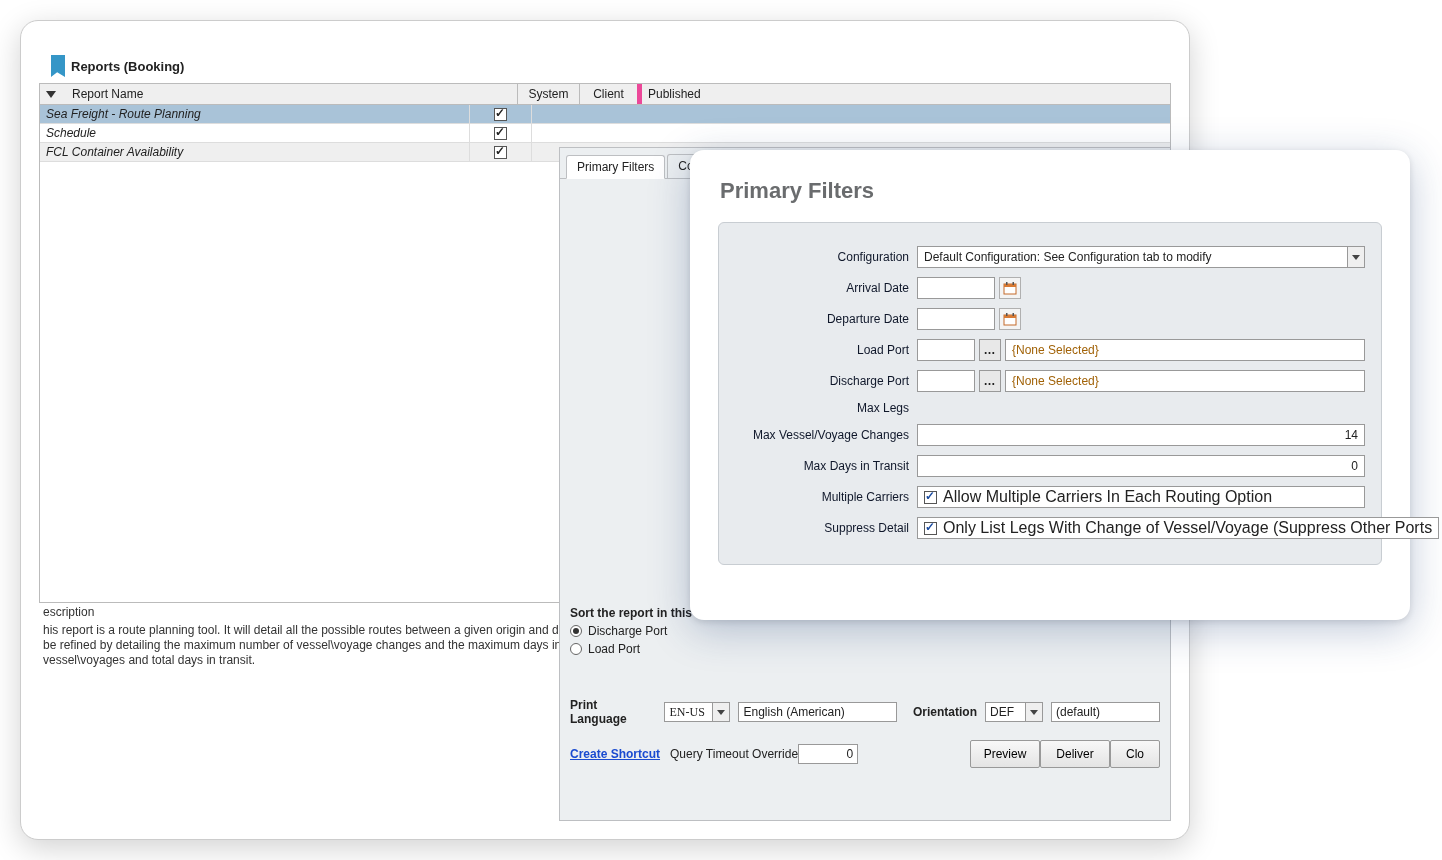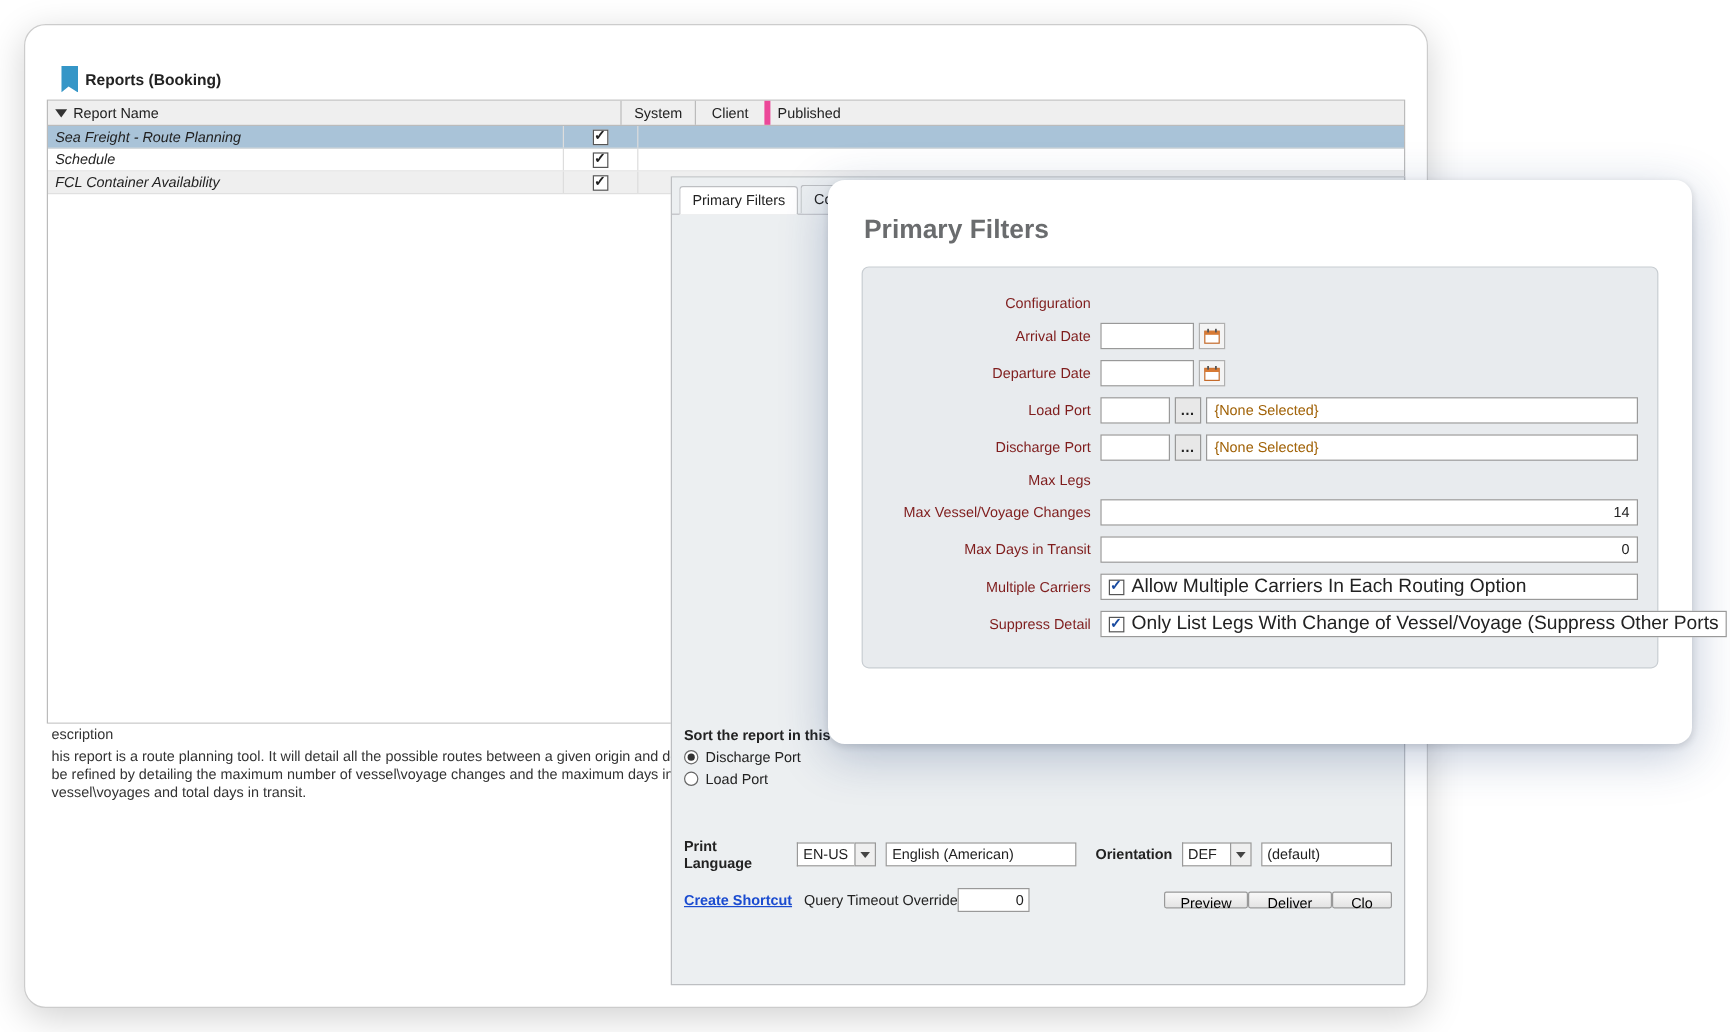--- a/index.html
+++ b/index.html
@@ -48,21 +48,21 @@
   .th-row {
     display: flex;
     background: #efefef;
     border-bottom: 1px solid #bbb;
   }
   .th-row > div {
     padding: 3px 6px;
     border-right: 1px solid #bbb;
     font-size: 12px;
   }
-  .th-name { width: 478px; display:flex; align-items:center; gap:1px;}
+  .th-name { width: 478px; display:flex; align-items:center; gap:12px;}
   .th-sort { width: 0; height: 0; border-left:5px solid transparent;border-right:5px solid transparent;border-top:7px solid #333; display:inline-block; margin-right:4px;}
   .th-col { width: 62px; text-align: center; }
   .tb-row {
     display: flex;
     border-bottom: 1px solid #ddd;
     align-items:center;
   }
   .tb-row.sel { background: #a9c3d8; }
   .tb-row > div { padding: 2px 6px; border-right: 1px solid #ddd; height:18px; display:flex; align-items:center;}
   .tb-row > div.tb-chk { width:62px; justify-content:center; }
@@ -139,21 +139,21 @@
   .dd .txtbox { border-right:none;}
   .dd-btn {
     width:18px;height:20px;border:1px solid #999;background:#efefef;display:flex;align-items:center;justify-content:center;cursor:pointer;
   }
   .chev { width:0;height:0;border-left:4px solid transparent;border-right:4px solid transparent;border-top:5px solid #444;}
   .link { color: #1a4bd0; text-decoration: underline; cursor:pointer; font-weight:600;}
   .bottom-row2 { display:flex; align-items:center; margin-top:14px;}
   .btn {
     background: linear-gradient(#f8f8f8,#e4e4e4);
     border: 1px solid #999;
-    height: 14px; min-width: 70px;
+    height: 28px; min-width: 70px;
     padding: 2px 12px; font-size:12px; cursor:pointer;
     border-radius:2px;
   }
   .num-right { text-align:right; justify-content:flex-end !important; }
 
   
   .popup {
     position:absolute;
     left: 690px; top: 150px;
     width: 720px; height: 470px;
@@ -169,21 +169,21 @@
     color: #6a6c6e;
     font-family: "Segoe UI", Arial, sans-serif;
   }
   .form-box {
     background: #e8ebee;
     border: 1px solid #c8cdd2;
     border-radius: 6px;
     padding: 14px 16px 16px 16px;
   }
   .frow { display:flex; align-items:center; margin: 9px 0; }
-  .flab { width: 182px; text-align:right; padding-right: 8px; font-size:12px; color:#7f1d1d; flex-shrink:0;}
+  .flab { width: 182px; text-align:right; padding-right: 8px; font-size:12px; color:#0f172a; flex-shrink:0;}
   .fval { flex:1; display:flex; align-items:center; gap:4px; }
   .field {
     border:1px solid #999; background:#fff; height:22px; padding:0 6px; font-size:12px;
     display:inline-flex; align-items:center;
   }
   .field.num { justify-content:flex-end; }
   .wide { flex:1; }
   .date-small { width: 78px; }
   .cal-btn {
     width:22px;height:22px;border:1px solid #b0b0b0;background:#f4f4f4;display:flex;align-items:center;justify-content:center;cursor:pointer;
@@ -266,21 +266,21 @@
           <span>Discharge Port</span>
         </div>
         <div class="radio-row">
           <span class="radio"></span>
           <span>Load Port</span>
         </div>
 
         <div class="bottom-row">
           <span class="ilabel">Print Language</span>
           <span class="dd">
-            <span class="txtbox" style="width:48px;">EN-US</span>
+            <span class="txtbox" style="width:48px;font-family:Liberation Serif, serif;">EN-US</span>
             <span class="dd-btn">
                 <span class="chev"></span>
               </span>
           </span>
           <span class="txtbox" style="width:160px;">English (American)</span>
 
           <span style="flex:1"></span>
 
           <span class="ilabel">Orientation</span>
           <span class="dd">
@@ -307,20 +307,28 @@
 
   </div>
 </div>
 
 <div class="popup">
   <h2>Primary Filters</h2>
   <div class="form-box">
 
     <div class="frow">
       <div class="flab">Configuration</div>
+      <div class="fval">
+        <div class="wide-select">
+          <span class="field">Default Configuration: See Configuration tab to modify</span>
+          <span class="dd-btn" style="height:22px;">
+              <span class="chev"></span>
+            </span>
+        </div>
+      </div>
     </div>
 
     <div class="frow">
       <div class="flab">Arrival Date</div>
       <div class="fval">
         <span class="field date-small"></span>
         <span class="cal-btn">
           <svg width="14" height="14" viewBox="0 0 14 14">
               <rect x="1" y="3" width="12" height="10" fill="#fff" stroke="#c46a2a"></rect>
               <rect x="1" y="3" width="12" height="3" fill="#d87a34"></rect>

